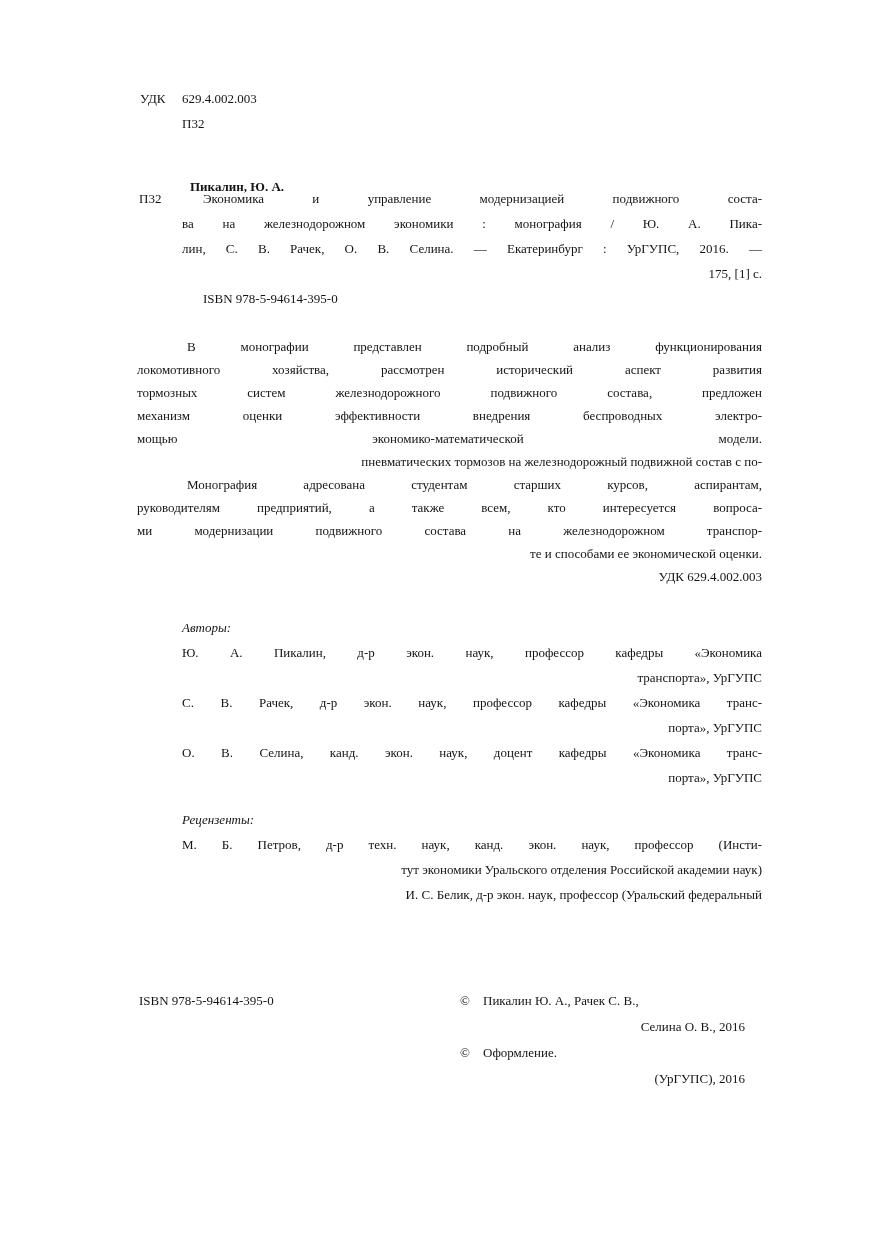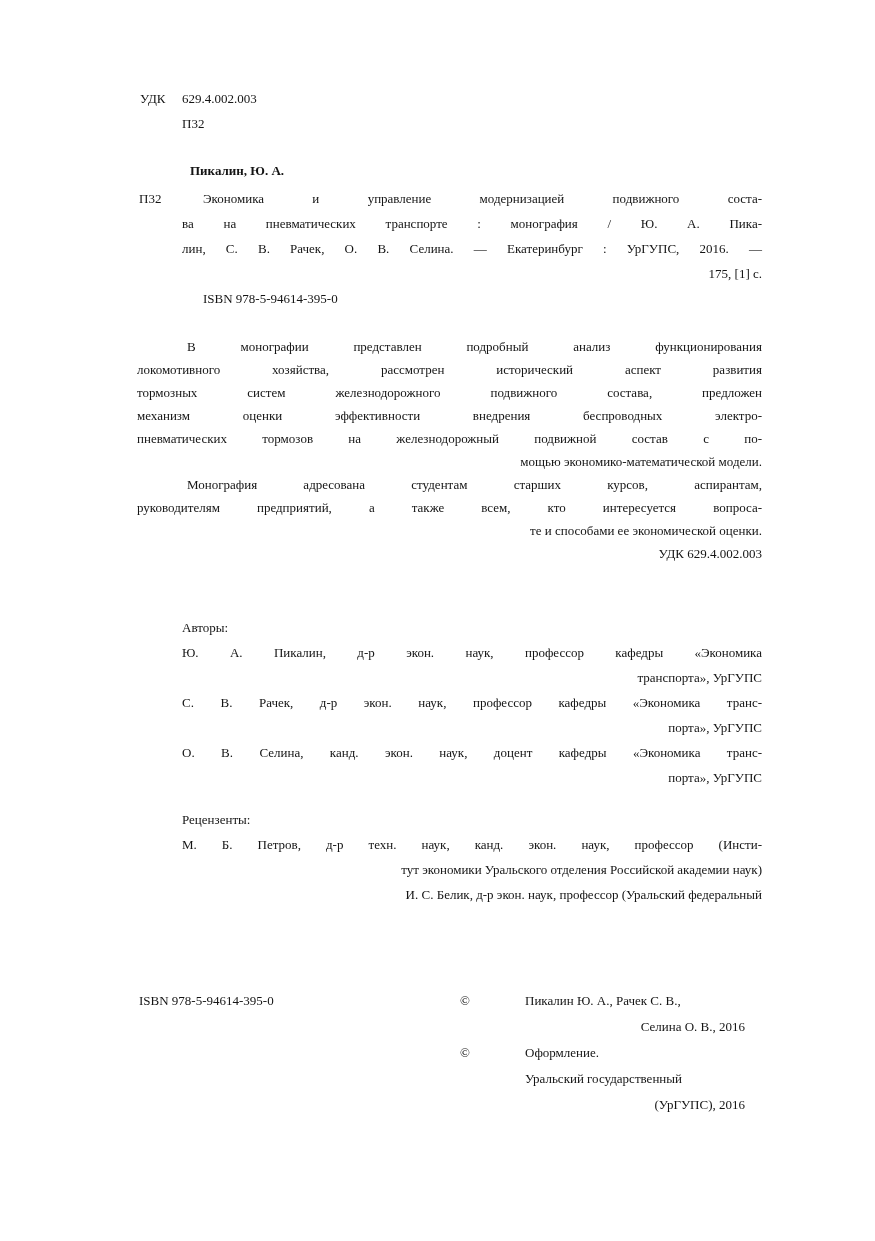--- a/index.html
+++ b/index.html
@@ -22,78 +22,79 @@
     text-align-last:auto;
     text-align:right;
   }
   .indent21 > div:first-child{ text-indent:21px; }
   .indent50 > div:first-child{ text-indent:50px; }
 
   .top-codes{ position:absolute; left:140px; top:86px; line-height:25px; }
   .udk-label{ display:inline-block; width:42px; }
   .bbk-line{ margin-left:42px; }
 
-  .card-author{ position:absolute; left:190px; top:158px; line-height:25px; font-weight:bold; }
+  .card-author{ position:absolute; left:190px; top:174px; line-height:25px; font-weight:bold; }
 
   .bib{ position:absolute; left:182px; top:186px; width:580px; line-height:25px; }
   .bib-code{ position:absolute; left:-43px; top:0; }
   .isbn-line{ padding-left:21px; }
 
   .annotation{ position:absolute; left:137px; top:335px; width:625px; line-height:23px; }
   .udk-bottom{ text-align:right; }
 
   .people{ position:absolute; left:182px; width:580px; line-height:25px; }
   .authors-block{ top:615px; }
   .reviewers-block{ top:807px; }
-  .people-heading{ }
+  .people-heading{ font-style:italic; }
 
   .footer-isbn{ position:absolute; left:139px; top:988px; line-height:26px; }
   .copyrights{ position:absolute; left:460px; top:988px; width:285px; line-height:26px; }
   .c-entry{ display:flex; }
   .c-sym{ width:23px; flex:none; }
   .c-lines{ flex:1 1 auto; }
-  .c-lines > div{ text-align:left; text-align-last:auto;margin-left:42px; }
+  .c-lines > div{ text-align:left; text-align-last:auto; }
 </style>
 </head>
 <body>
 
 <div class="page">
 
   <div class="top-codes">
     <div>
       <span class="udk-label" data-bind="document.top_codes.udk_label">УДК</span><span data-bind="document.top_codes.udk_number">629.4.002.003</span>
     </div>
     <div class="bbk-line" data-bind="document.top_codes.bbk">П32</div>
   </div>
 
   <div class="card-author" data-bind="document.card.author_heading">Пикалин, Ю. А.</div>
 
   <div class="bib">
     <span class="bib-code" data-bind="document.card.code">П32</span>
     <div class="indent21" data-bind-lines="document.card.bib_lines">
         <div>Экономика и управление модернизацией подвижного соста-</div>
-        <div>ва на пневматических транспорте : монография / Ю. А. Пика-</div>
+        <div>ва на железнодорожном экономики : монография / Ю. А. Пика-</div>
         <div>лин, С. В. Рачек, О. В. Селина. — Екатеринбург : УрГУПС, 2016. —</div>
         <div>175, [1] с.</div>
       </div>
     <div class="isbn-line" data-bind="document.card.isbn_line">ISBN 978-5-94614-395-0</div>
   </div>
 
   <div class="annotation">
     <div class="indent50" data-bind-lines="document.annotation.para1_lines">
         <div>В монографии представлен подробный анализ функционирования</div>
         <div>локомотивного хозяйства, рассмотрен исторический аспект развития</div>
         <div>тормозных систем железнодорожного подвижного состава, предложен</div>
         <div>механизм оценки эффективности внедрения беспроводных электро-</div>
+        <div>мощью экономико-математической модели.</div>
         <div>пневматических тормозов на железнодорожный подвижной состав с по-</div>
-        <div>мощью экономико-математической модели.</div>
       </div>
     <div class="indent50" data-bind-lines="document.annotation.para2_lines">
         <div>Монография адресована студентам старших курсов, аспирантам,</div>
         <div>руководителям предприятий, а также всем, кто интересуется вопроса-</div>
+        <div>ми модернизации подвижного состава на железнодорожном транспор-</div>
         <div>те и способами ее экономической оценки.</div>
       </div>
     <div class="udk-bottom" data-bind="document.annotation.udk_bottom">УДК 629.4.002.003</div>
   </div>
 
   <div class="people authors-block">
     <div class="people-heading" data-bind="document.authors.heading">Авторы:</div>
     <div data-bind-lines="document.authors.entries.0.lines">
         <div>Ю. А. Пикалин, д-р экон. наук, профессор кафедры «Экономика</div>
         <div>транспорта», УрГУПС</div>
@@ -126,19 +127,18 @@
       <span class="c-sym" data-bind="document.footer.copyright_symbol">©</span>
       <div class="c-lines" data-bind-lines="document.footer.copyrights.0.lines">
           <div>Пикалин Ю. А., Рачек С. В.,</div>
           <div>Селина О. В., 2016</div>
         </div>
     </div>
     <div class="c-entry">
       <span class="c-sym" data-bind="document.footer.copyright_symbol">©</span>
       <div class="c-lines" data-bind-lines="document.footer.copyrights.1.lines">
           <div>Оформление.</div>
-          <div>Уральский государственный</div>
           <div>(УрГУПС), 2016</div>
         </div>
     </div>
   </div>
 
 </div>
 
 </body></html>

